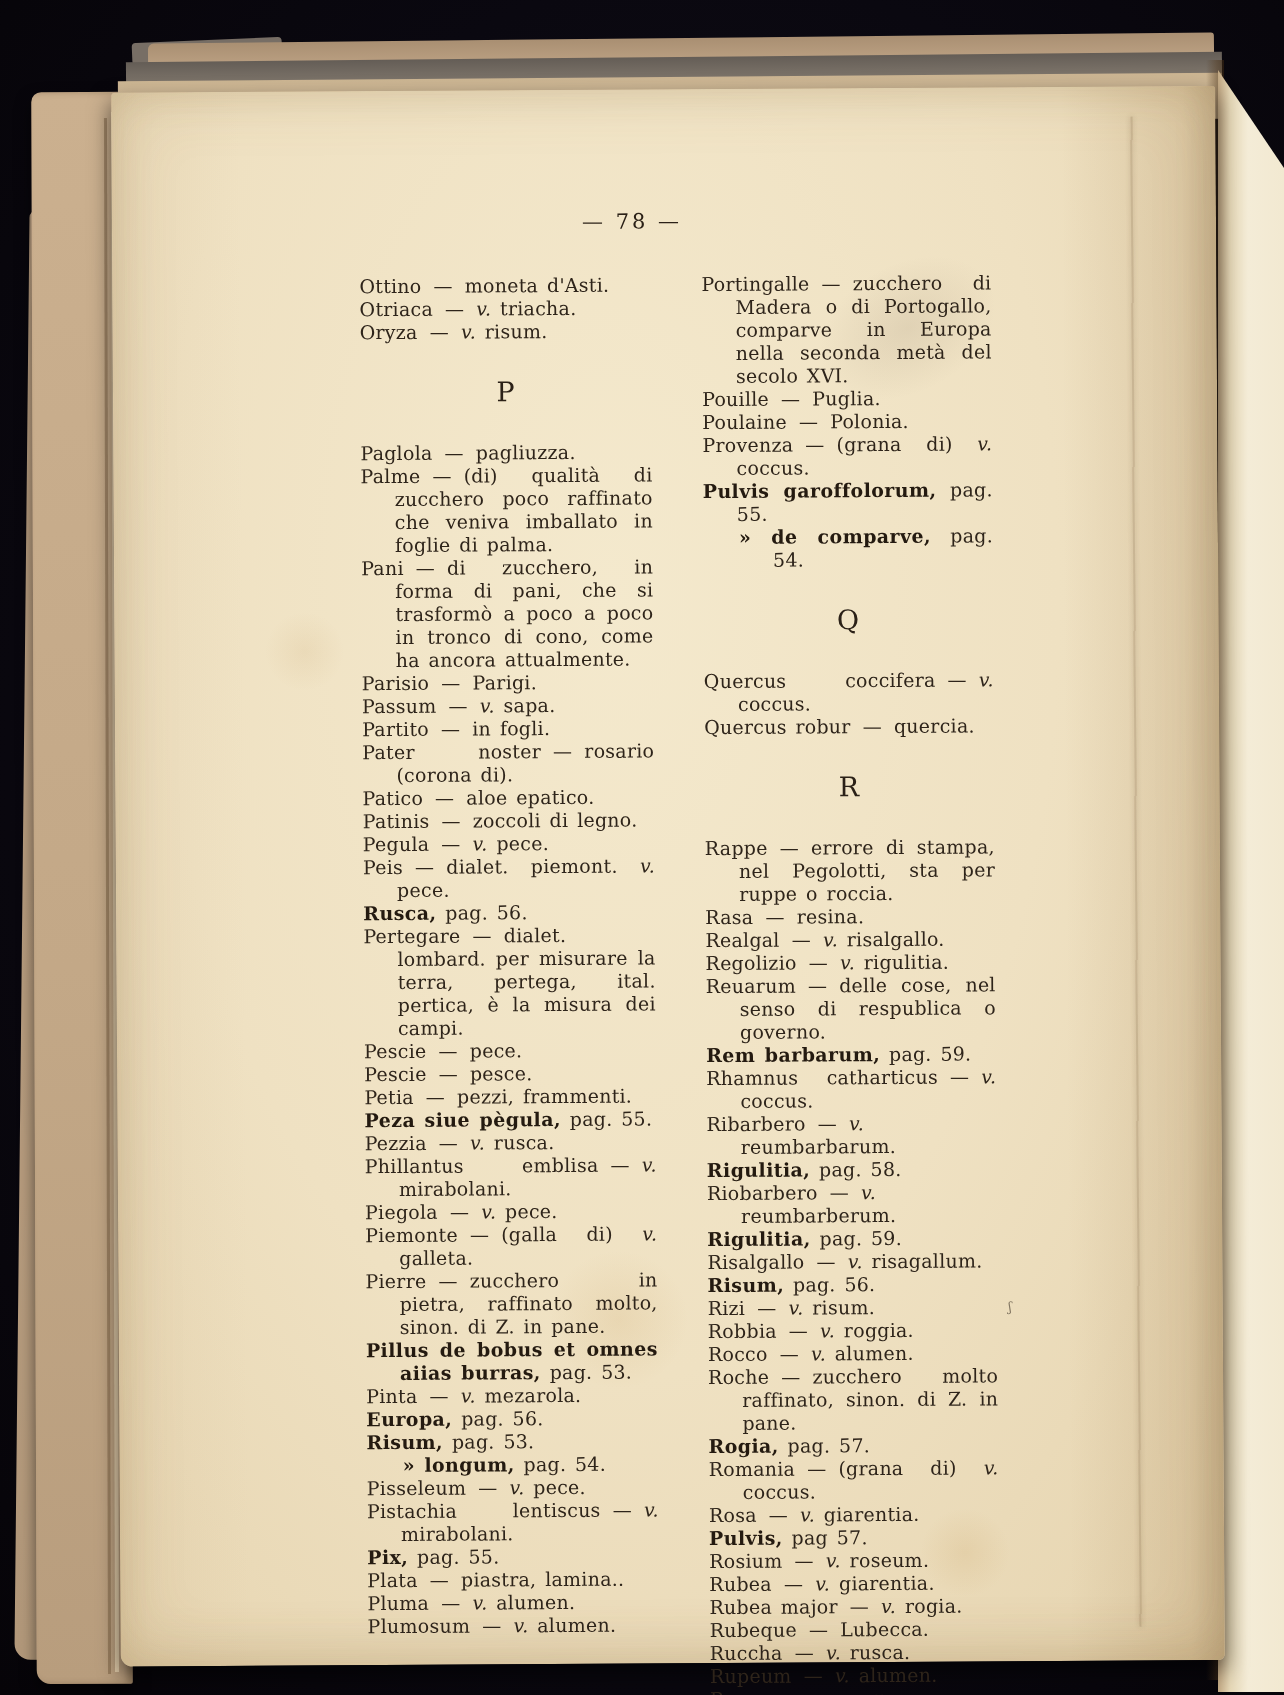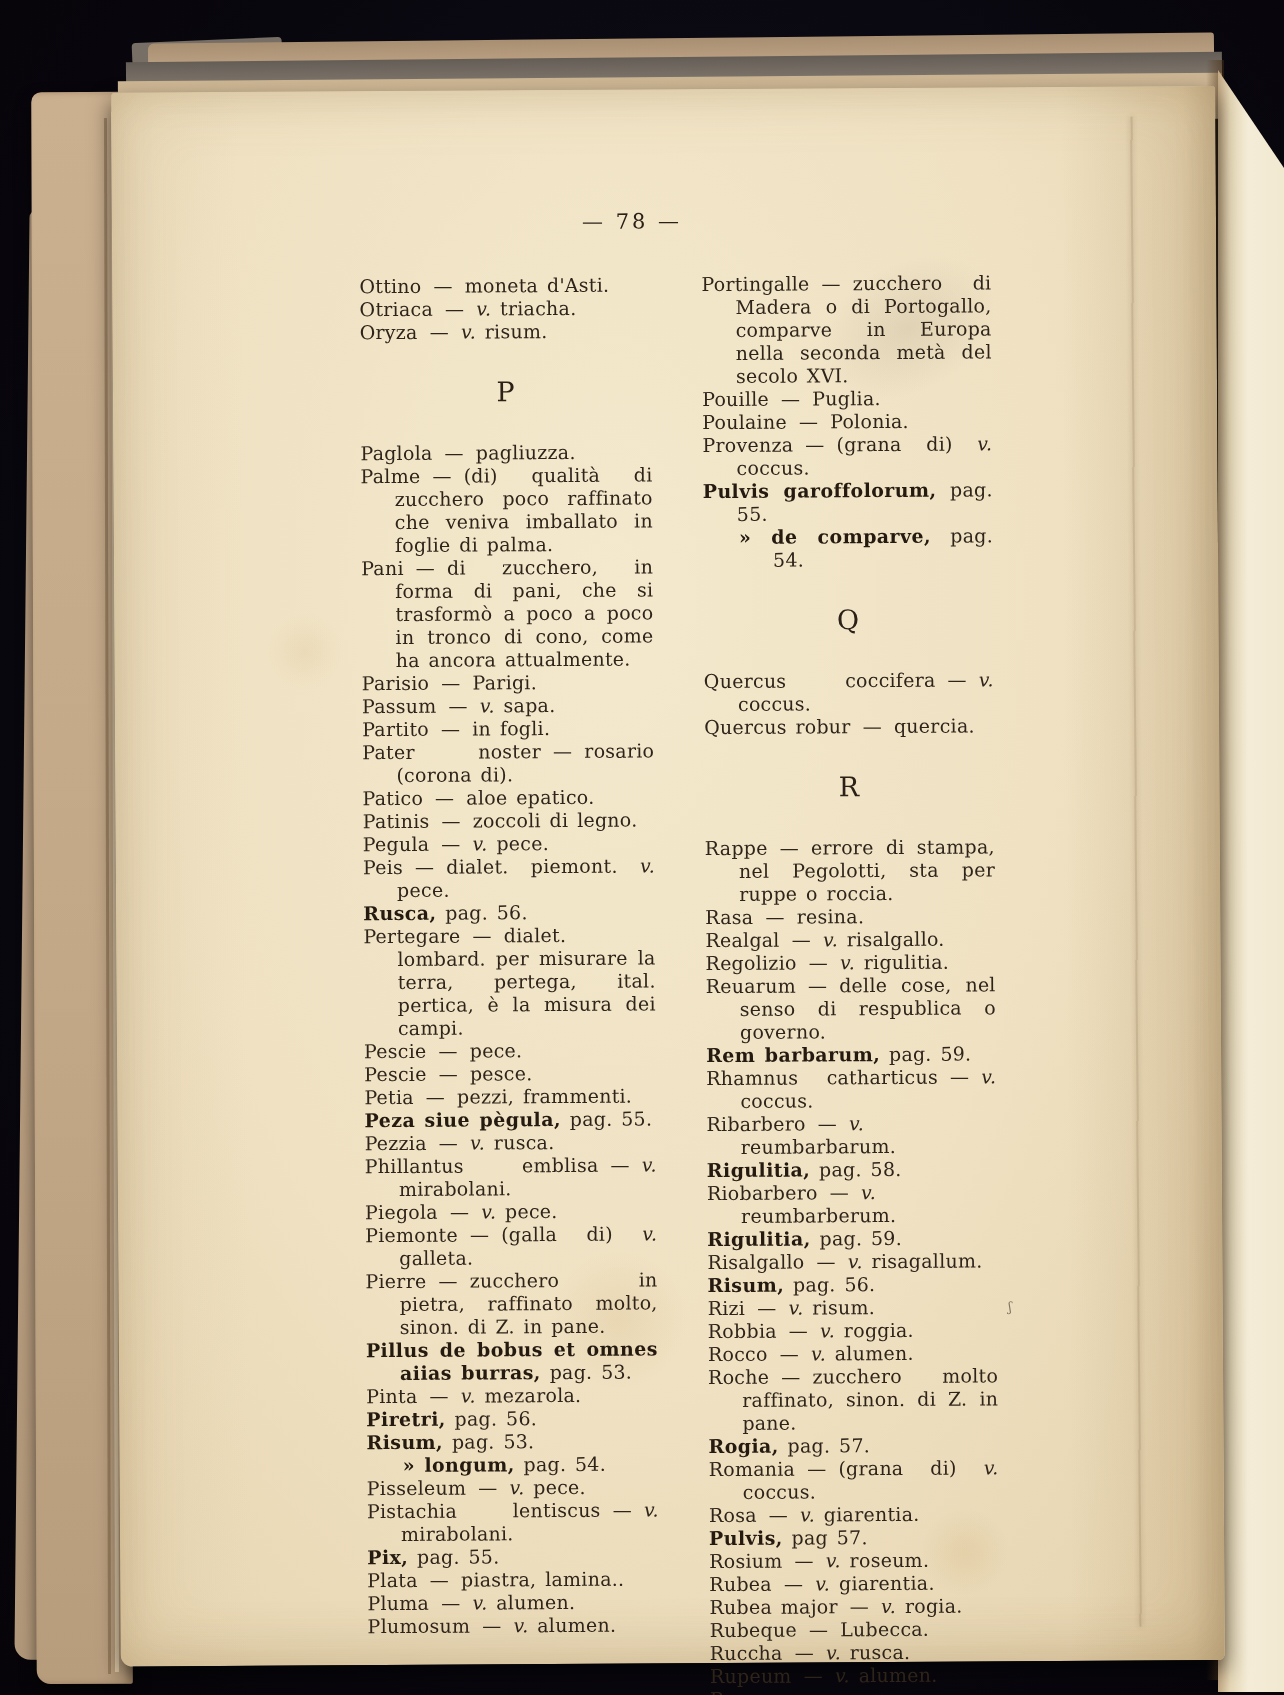--- a/index.html
+++ b/index.html
@@ -151,21 +151,21 @@
         <p class="entry">Pescie<span class="dash">—</span>pesce.</p>
         <p class="entry">Petia<span class="dash">—</span>pezzi, frammenti.</p>
         <p class="entry page-ref"><b>Peza siue pègula,</b> pag. 55.</p>
         <p class="entry">Pezzia<span class="dash">—</span><i>v.</i> rusca.</p>
         <p class="entry">Phillantus emblisa<span class="dash">—</span><i>v.</i> mirabolani.</p>
         <p class="entry">Piegola<span class="dash">—</span><i>v.</i> pece.</p>
         <p class="entry">Piemonte<span class="dash">—</span>(galla di) <i>v.</i> galleta.</p>
         <p class="entry">Pierre<span class="dash">—</span>zucchero in pietra, raffinato molto, sinon. di Z. in pane.</p>
         <p class="entry page-ref"><b>Pillus de bobus et omnes aiias burras,</b> pag. 53.</p>
         <p class="entry">Pinta<span class="dash">—</span><i>v.</i> mezarola.</p>
-        <p class="entry page-ref"><b>Piretri,</b> pag. 56.</p>
+        <p class="entry page-ref"><b>Europa,</b> pag. 56.</p>
         <p class="entry page-ref"><b>Risum,</b> pag. 53.</p>
         <p class="entry page-ref indent"><b>» longum,</b> pag. 54.</p>
         <p class="entry">Pisseleum<span class="dash">—</span><i>v.</i> pece.</p>
         <p class="entry">Pistachia lentiscus<span class="dash">—</span><i>v.</i> mirabolani.</p>
         <p class="entry page-ref"><b>Pix,</b> pag. 55.</p>
         <p class="entry">Plata<span class="dash">—</span>piastra, lamina..</p>
         <p class="entry">Pluma<span class="dash">—</span><i>v.</i> alumen.</p>
         <p class="entry">Plumosum<span class="dash">—</span><i>v.</i> alumen.</p>
       </div>
     <div class="col col-right">

